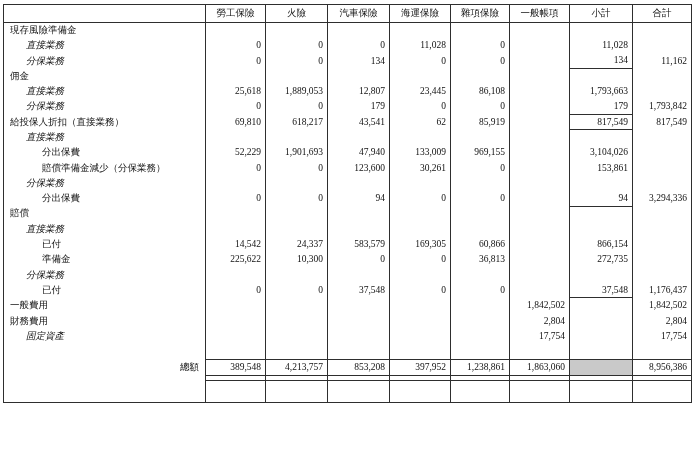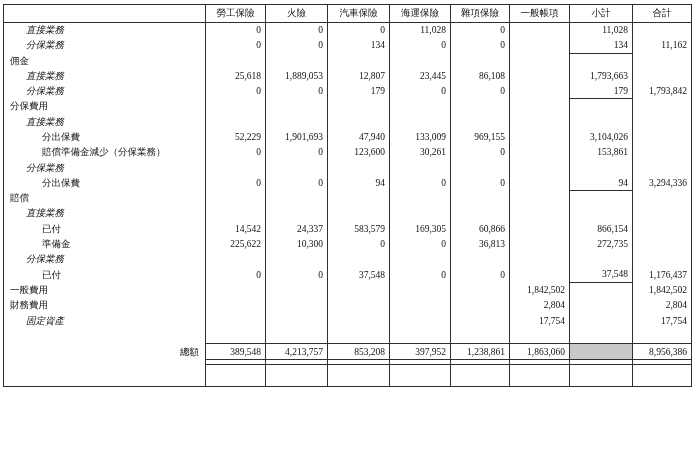--- a/index.html
+++ b/index.html
@@ -73,20 +73,31 @@
         <th>汽車保險</th>
         <th>海運保險</th>
         <th>雜項保險</th>
         <th>一般帳項</th>
         <th>小計</th>
         <th>合計</th>
       </tr>
     </thead>
     <tbody>
         <tr class="data">
+          <td class="label ind0">現存風險準備金</td>
+          <td class="num c0"></td>
+          <td class="num c1"></td>
+          <td class="num c2"></td>
+          <td class="num c3"></td>
+          <td class="num c4"></td>
+          <td class="num c5"></td>
+          <td class="num c6"></td>
+          <td class="num c7"></td>
+        </tr>
+        <tr class="data">
           <td class="label ind1">直接業務</td>
           <td class="num c0">0</td>
           <td class="num c1">0</td>
           <td class="num c2">0</td>
           <td class="num c3">11,028</td>
           <td class="num c4">0</td>
           <td class="num c5"></td>
           <td class="num c6">11,028</td>
           <td class="num c7"></td>
         </tr>
@@ -127,30 +138,30 @@
           <td class="label ind1">分保業務</td>
           <td class="num c0">0</td>
           <td class="num c1">0</td>
           <td class="num c2">179</td>
           <td class="num c3">0</td>
           <td class="num c4">0</td>
           <td class="num c5"></td>
           <td class="num c6">179</td>
           <td class="num c7">1,793,842</td>
         </tr>
-        <tr class="data">
-          <td class="label ind0">分保費用</td>
-          <td class="num c0"></td>
-          <td class="num c1"></td>
-          <td class="num c2"></td>
-          <td class="num c3"></td>
-          <td class="num c4"></td>
-          <td class="num c5"></td>
-          <td class="num c6"></td>
-          <td class="num c7"></td>
+        <tr class="data subline">
+          <td class="label ind0">給投保人折扣（直接業務）</td>
+          <td class="num c0">69,810</td>
+          <td class="num c1">618,217</td>
+          <td class="num c2">43,541</td>
+          <td class="num c3">62</td>
+          <td class="num c4">85,919</td>
+          <td class="num c5"></td>
+          <td class="num c6">817,549</td>
+          <td class="num c7">817,549</td>
         </tr>
         <tr class="data">
           <td class="label ind1">直接業務</td>
           <td class="num c0"></td>
           <td class="num c1"></td>
           <td class="num c2"></td>
           <td class="num c3"></td>
           <td class="num c4"></td>
           <td class="num c5"></td>
           <td class="num c6"></td>

